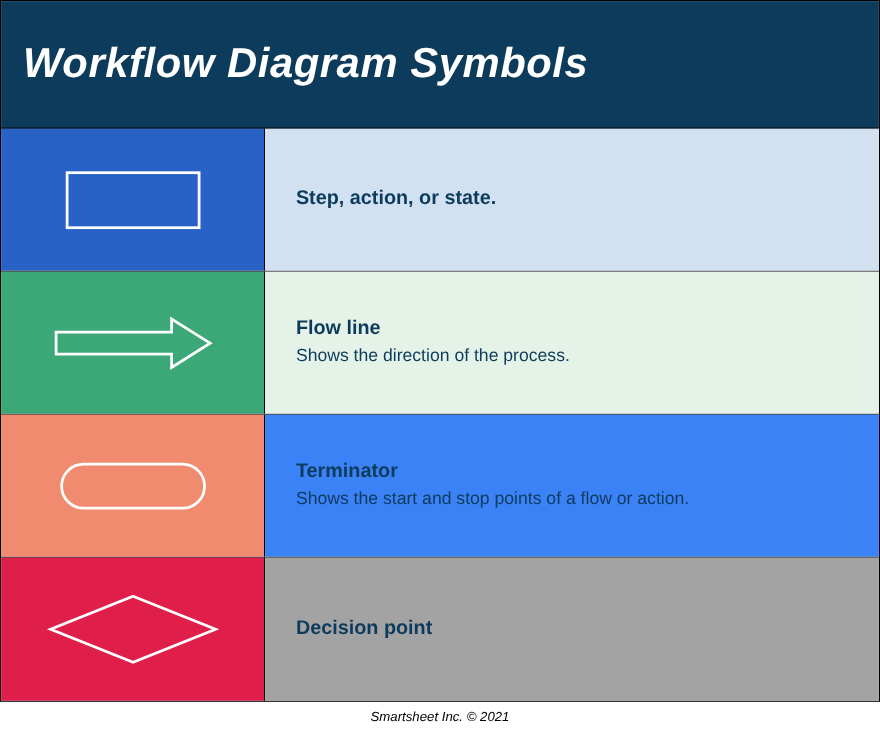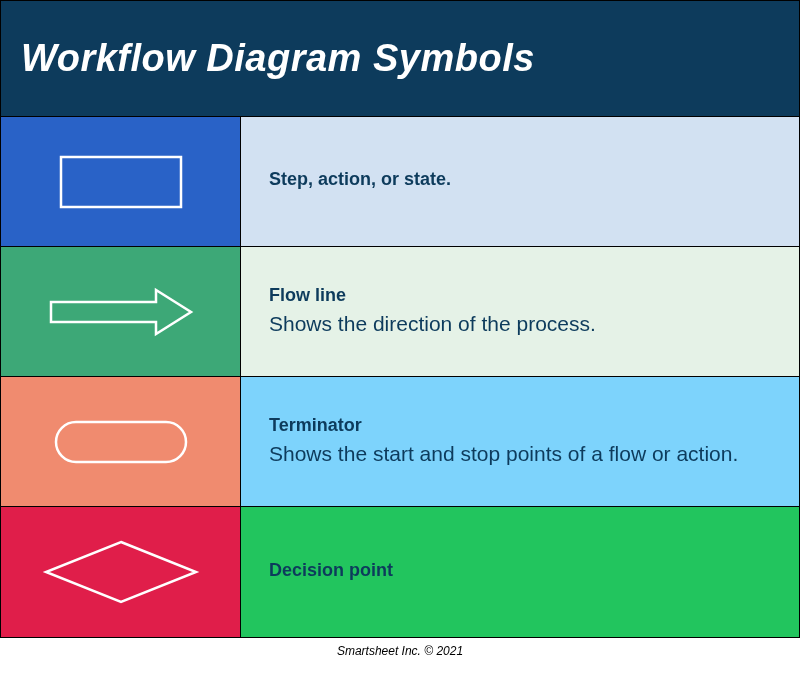--- a/index.html
+++ b/index.html
@@ -52,33 +52,33 @@
       flex-direction: column;
       justify-content: center;
     }
     .desc-title {
       font-size: 18px;
       font-weight: 700;
       color: #0d3b5c;
       margin-bottom: 4px;
     }
     .desc-subtitle {
-      font-size: 21px;
+      font-size: 16px;
       color: #0d3b5c;
       line-height: 1.35;
     }
     
     .row-step .symbol-cell { background: #2962c7; }
     .row-step .desc-cell { background: #d2e1f2; }
     .row-flow .symbol-cell { background: #3da877; }
     .row-flow .desc-cell { background: #e5f2e7; }
     .row-term .symbol-cell { background: #f08b6f; }
-    .row-term .desc-cell { background: #7dd3fc; }
+    .row-term .desc-cell { background: #3b82f6; }
     .row-dec .symbol-cell { background: #e01e4a; }
-    .row-dec .desc-cell { background: #22c55e; }
+    .row-dec .desc-cell { background: #a3a3a3; }
     .footer {
       text-align: center;
       font-size: 12px;
       font-style: italic;
       padding: 6px 16px;
       color: #000;
     }
     svg {
       display: block;
     }

